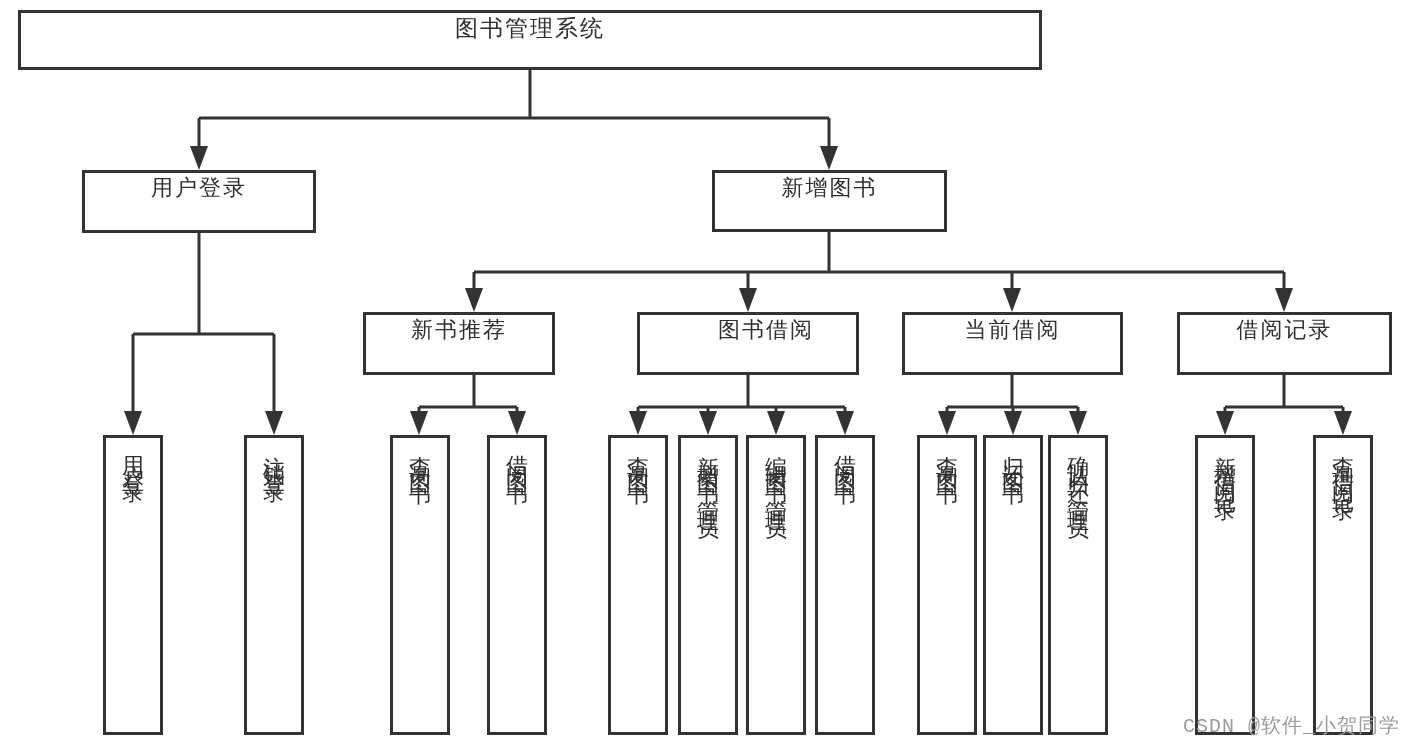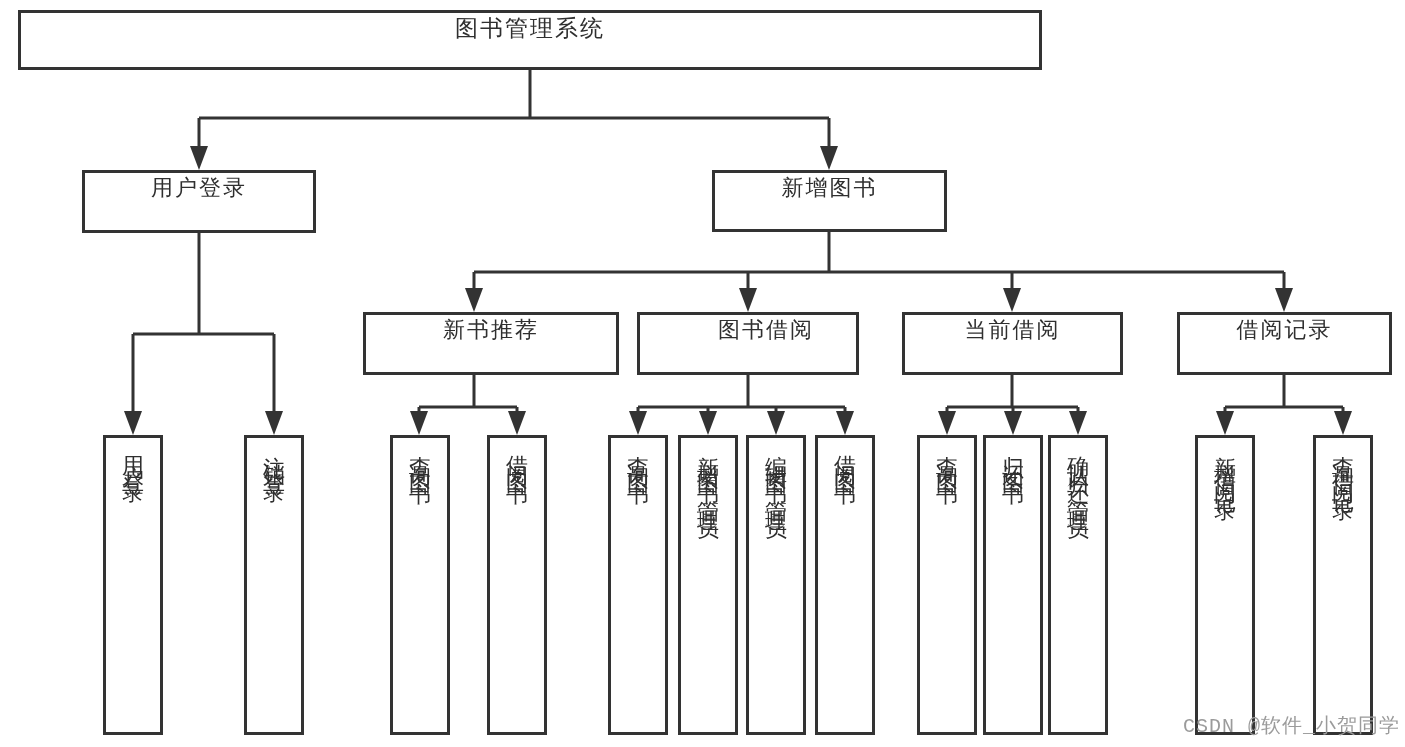--- a/index.html
+++ b/index.html
@@ -117,21 +117,21 @@
     <span class="box-label">图书管理系统</span>
   </div>
 
   <div class="box" style="left:82px; top:170px; width:234px; height:63px;">
     <span class="box-label">用户登录</span>
   </div>
   <div class="box" style="left:712px; top:170px; width:235px; height:62px;">
     <span class="box-label">新增图书</span>
   </div>
 
-  <div class="box" style="left:363px; top:312px; width:256px; height:63px;">
+  <div class="box" style="left:363px; top:312px; width:192px; height:63px;">
     <span class="box-label">新书推荐</span>
   </div>
   <div class="box" style="left:637px; top:312px; width:222px; height:63px;padding-left:36px;">
     <span class="box-label">图书借阅</span>
   </div>
   <div class="box" style="left:902px; top:312px; width:221px; height:63px;font-family:Liberation Mono, monospace;">
     <span class="box-label">当前借阅</span>
   </div>
   <div class="box" style="left:1177px; top:312px; width:215px; height:63px;">
     <span class="box-label">借阅记录</span>

